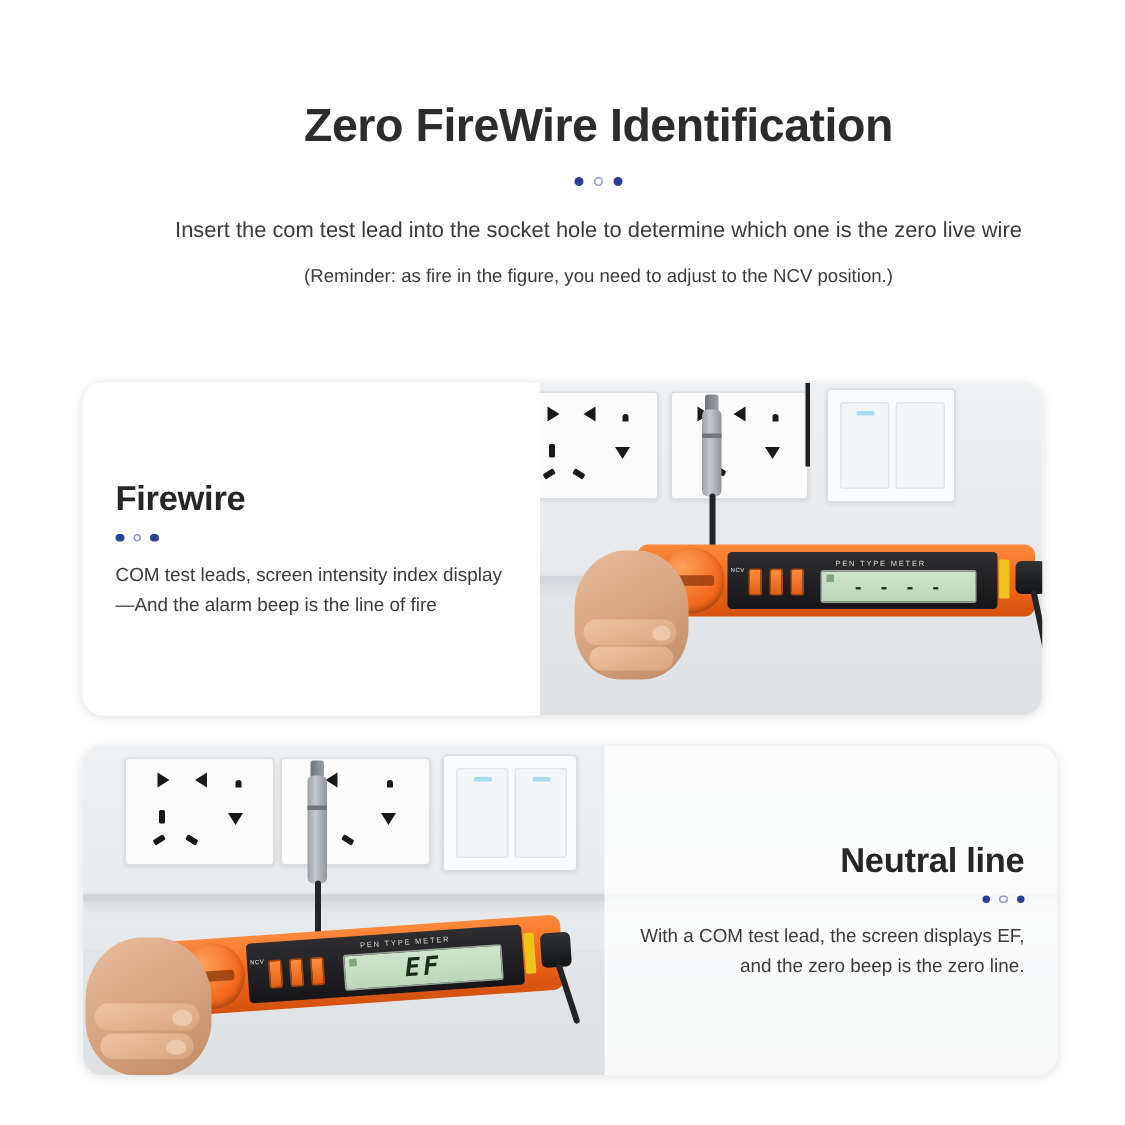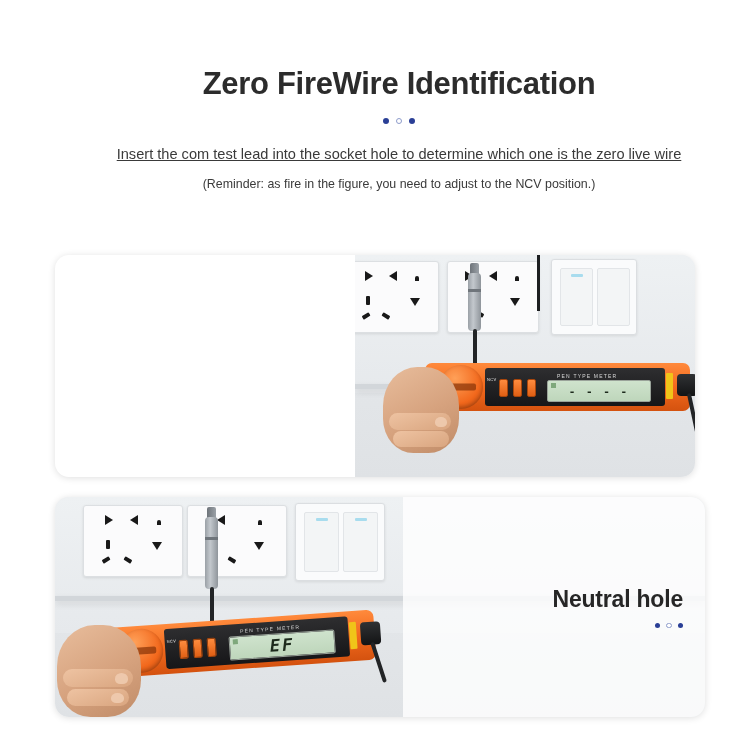--- a/index.html
+++ b/index.html
@@ -40,21 +40,20 @@
   .dot { width: 6px; height: 6px; border-radius: 50%; }
   .dot.filled { background: #2a3f96; }
   .dot.hollow { background: #ffffff; border: 1.3px solid #8e9ccb; }
 
   .subtitle {
     margin-top: 18px;
     font-size: 14.6px;
     color: #3a3a3a;
     line-height: 1.65;
     font-weight: 400;
-    text-decoration: underline;
   }
   .reminder {
     margin-top: 11px;
     font-size: 12.4px;
     color: #3a3a3a;
     font-weight: 400;
   }
 
   
   .card {
@@ -362,20 +361,29 @@
         </div>
 
         <div class="hand" style="left:28px; top:112px; width:76px; height:86px;">
           <div class="finger" style="left:6px;  top:46px; width:62px; height:17px;">
             <div class="nail" style="left:46px; top:4px; width:12px; height:10px;"></div>
           </div>
           <div class="finger" style="left:10px; top:64px; width:56px; height:16px;"></div>
         </div>
       </div>
 
+      <div class="text-panel left">
+        <div class="card-title">Firewire</div>
+        <div class="card-dots">
+          <span class="dot filled"></span>
+          <span class="dot hollow"></span>
+          <span class="dot filled"></span>
+        </div>
+        <div class="card-body">COM test leads, screen intensity index display—And the alarm beep is the line of fire</div>
+      </div>
 
     </div>
   </div>
 
   <div class="card" id="card-neutral">
     <div class="card-inner">
 
       <div class="photo" id="photo-bottom">
         <div class="wall"></div>
         <div class="shelf-edge" style="top:45%;"></div>
@@ -446,24 +454,25 @@
           <div class="finger" style="left:6px;  top:44px; width:70px; height:18px;">
             <div class="nail" style="left:52px; top:4px; width:13px; height:11px;"></div>
           </div>
           <div class="finger" style="left:10px; top:64px; width:62px; height:17px;">
             <div class="nail" style="left:44px; top:4px; width:13px; height:10px;"></div>
           </div>
         </div>
       </div>
 
       <div class="text-panel right">
-        <div class="card-title">Neutral hole</div>
+        <div class="card-title">Neutral line</div>
         <div class="card-dots">
           <span class="dot filled"></span>
           <span class="dot hollow"></span>
           <span class="dot filled"></span>
         </div>
+        <div class="card-body">With a COM test lead, the screen displays EF, and the zero beep is the zero line.</div>
       </div>
 
     </div>
   </div>
 
 </div>
 
 </body></html>

